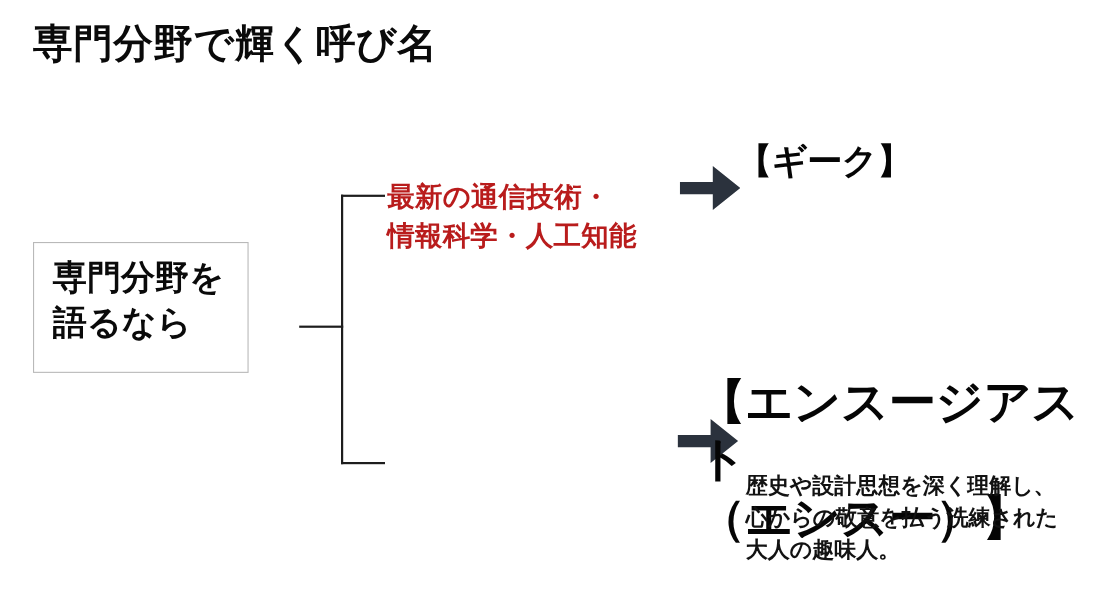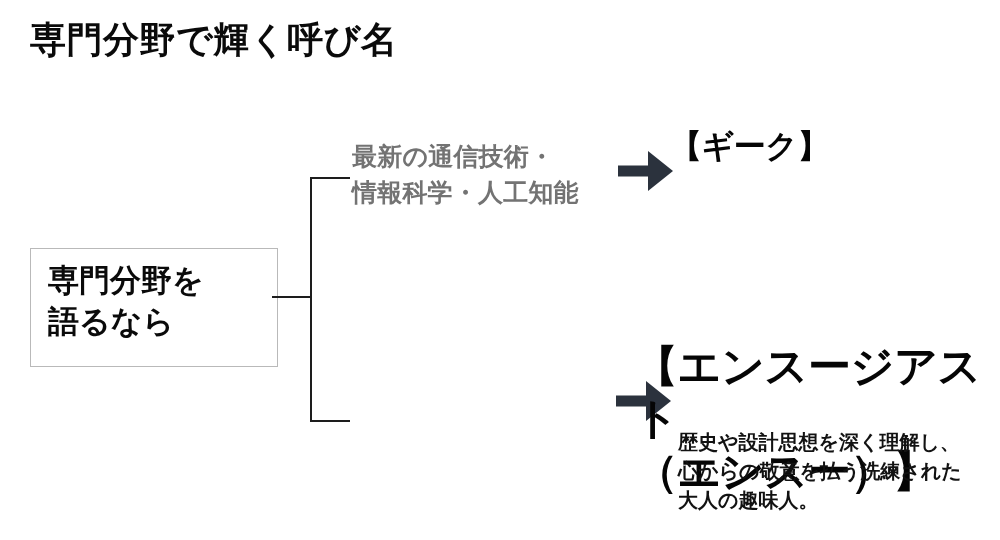--- a/index.html
+++ b/index.html
@@ -30,22 +30,22 @@
     letter-spacing: 0.5px;
     line-height: 1.12;
     color: #0a0a0a;
     white-space: nowrap;
   }
 
   
   #source-box {
     position: absolute;
     left: 30px;
-    top: 248px;
-    width: 248px;
+    top: 220px;
+    width: 196px;
     height: 119px;
     border: 1.5px solid #b9b9b9;
     box-sizing: border-box;
     background: #ffffff;
   }
   #source-box .box-text {
     position: absolute;
     left: 17px;
     top: 11px;
     font-size: 31px;
@@ -84,23 +84,24 @@
     width: 40px;
     height: 2px;
   }
 
   
   .branch-label {
     position: absolute;
     font-size: 25px;
     font-weight: 900;
     line-height: 1.44;
-    color: #737373;
+    color: #b91c1c;
     white-space: pre-line;
     letter-spacing: 0.2px;
+    margin-top: 23px;
   }
   #branch-label-top { left: 352px; top: 138px; }
   #branch-label-bottom { left: 352px; top: 358px; }
 
   
   .arrow-icon {
     position: absolute;
     width: 56px;
     height: 46px;
   }

